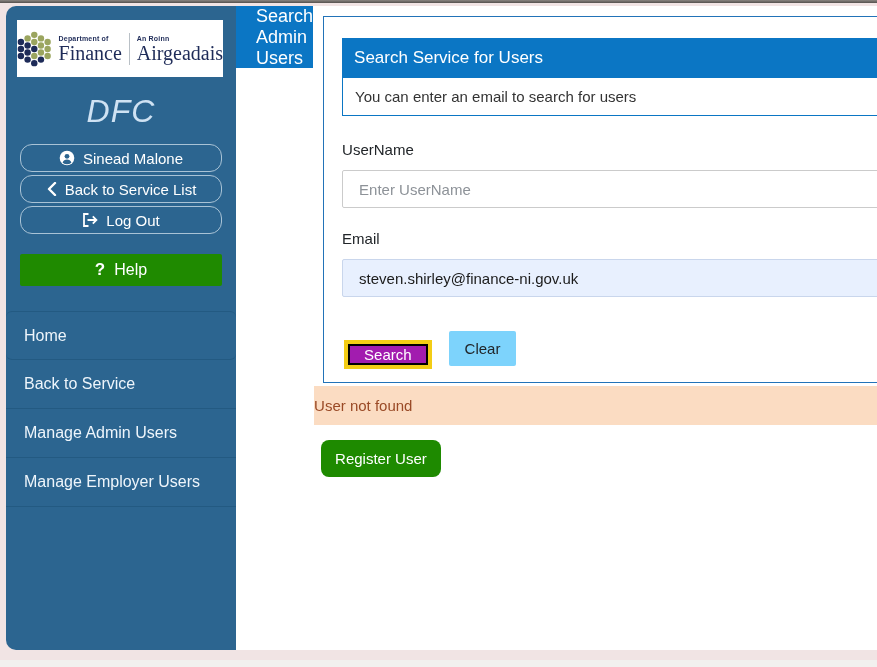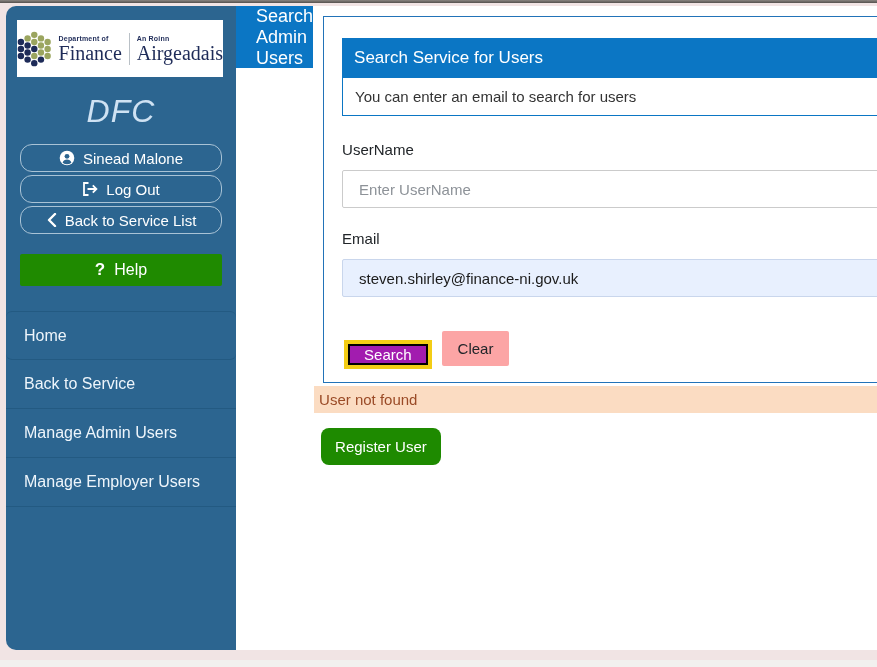--- a/index.html
+++ b/index.html
@@ -123,36 +123,35 @@
     color: #fff; font-size: 15px;
     border: 2px solid #000;
     box-shadow: 0 0 0 4px #f3cd15;
     padding: 0 14px;
     margin-left: 6px;
     cursor: pointer;
     font-family: "Liberation Sans", sans-serif;
     margin-top: 11px;
   }
   .clear-btn {
-    background: #fca5a5;
+    background: #7dd3fc;
     color: #212529; font-size: 15px;
     border: none; border-radius: 2px;
     padding: 9px 16px;
-    margin-left: 14px;
+    margin-left: 21px;
     cursor: pointer;
     font-family: "Liberation Sans", sans-serif;
   }
   .alert {
     margin: 3px 0 0 1px;
-    height: 27px;
+    height: 39px;
     background: #fbdcc2;
     color: #9a4a26;
     font-size: 15px;
     display: flex; align-items: center;
-    padding-left: 5px;
   }
   .register-btn {
     margin: 15px 0 0 8px;
     background: #1e8a00;
     color: #fff; font-size: 15px;
     border: none; border-radius: 8px;
     padding: 10px 14px;
     cursor: pointer;
     font-family: "Liberation Sans", sans-serif;
   }
@@ -211,33 +210,33 @@
     <div class="acct-btn">
       <svg width="16" height="16" viewBox="0 0 16 16">
         <circle cx="8" cy="8" r="7.3" fill="#fff"></circle>
         <circle cx="8" cy="6.3" r="2.4" fill="#2c6590"></circle>
         <path d="M3.6 12.7c.6-2.2 2.4-3.3 4.4-3.3s3.8 1.1 4.4 3.3a7.3 7.3 0 0 1-8.8 0z" fill="#2c6590"></path>
       </svg>
       <span>Sinead Malone</span>
     </div>
 
     <div class="acct-btn">
+      <svg width="11" height="14" viewBox="0 0 11 14">
+        <path d="M9 1 L3 7 L9 13" stroke="#fff" stroke-width="2.4" fill="none" stroke-linecap="round" stroke-linejoin="round"></path>
+      </svg>
+      <span>Back to Service List</span>
+    </div>
+
+    <div class="acct-btn">
       <svg width="16" height="14" viewBox="0 0 16 14">
         <path d="M6.5 1H2v12h4.5" stroke="#fff" stroke-width="1.8" fill="none"></path>
         <path d="M5.5 7h8.5" stroke="#fff" stroke-width="1.8"></path>
         <path d="M10.8 3.4 14.4 7l-3.6 3.6" fill="none" stroke="#fff" stroke-width="1.8"></path>
       </svg>
       <span>Log Out</span>
-    </div>
-
-    <div class="acct-btn">
-      <svg width="11" height="14" viewBox="0 0 11 14">
-        <path d="M9 1 L3 7 L9 13" stroke="#fff" stroke-width="2.4" fill="none" stroke-linecap="round" stroke-linejoin="round"></path>
-      </svg>
-      <span>Back to Service List</span>
     </div>
 
     <div class="help-btn">
       <span class="help-q">?</span>
       <span>Help</span>
     </div>
 
     <div class="nav">
       <div class="nav-item">
         <span>Home</span>

